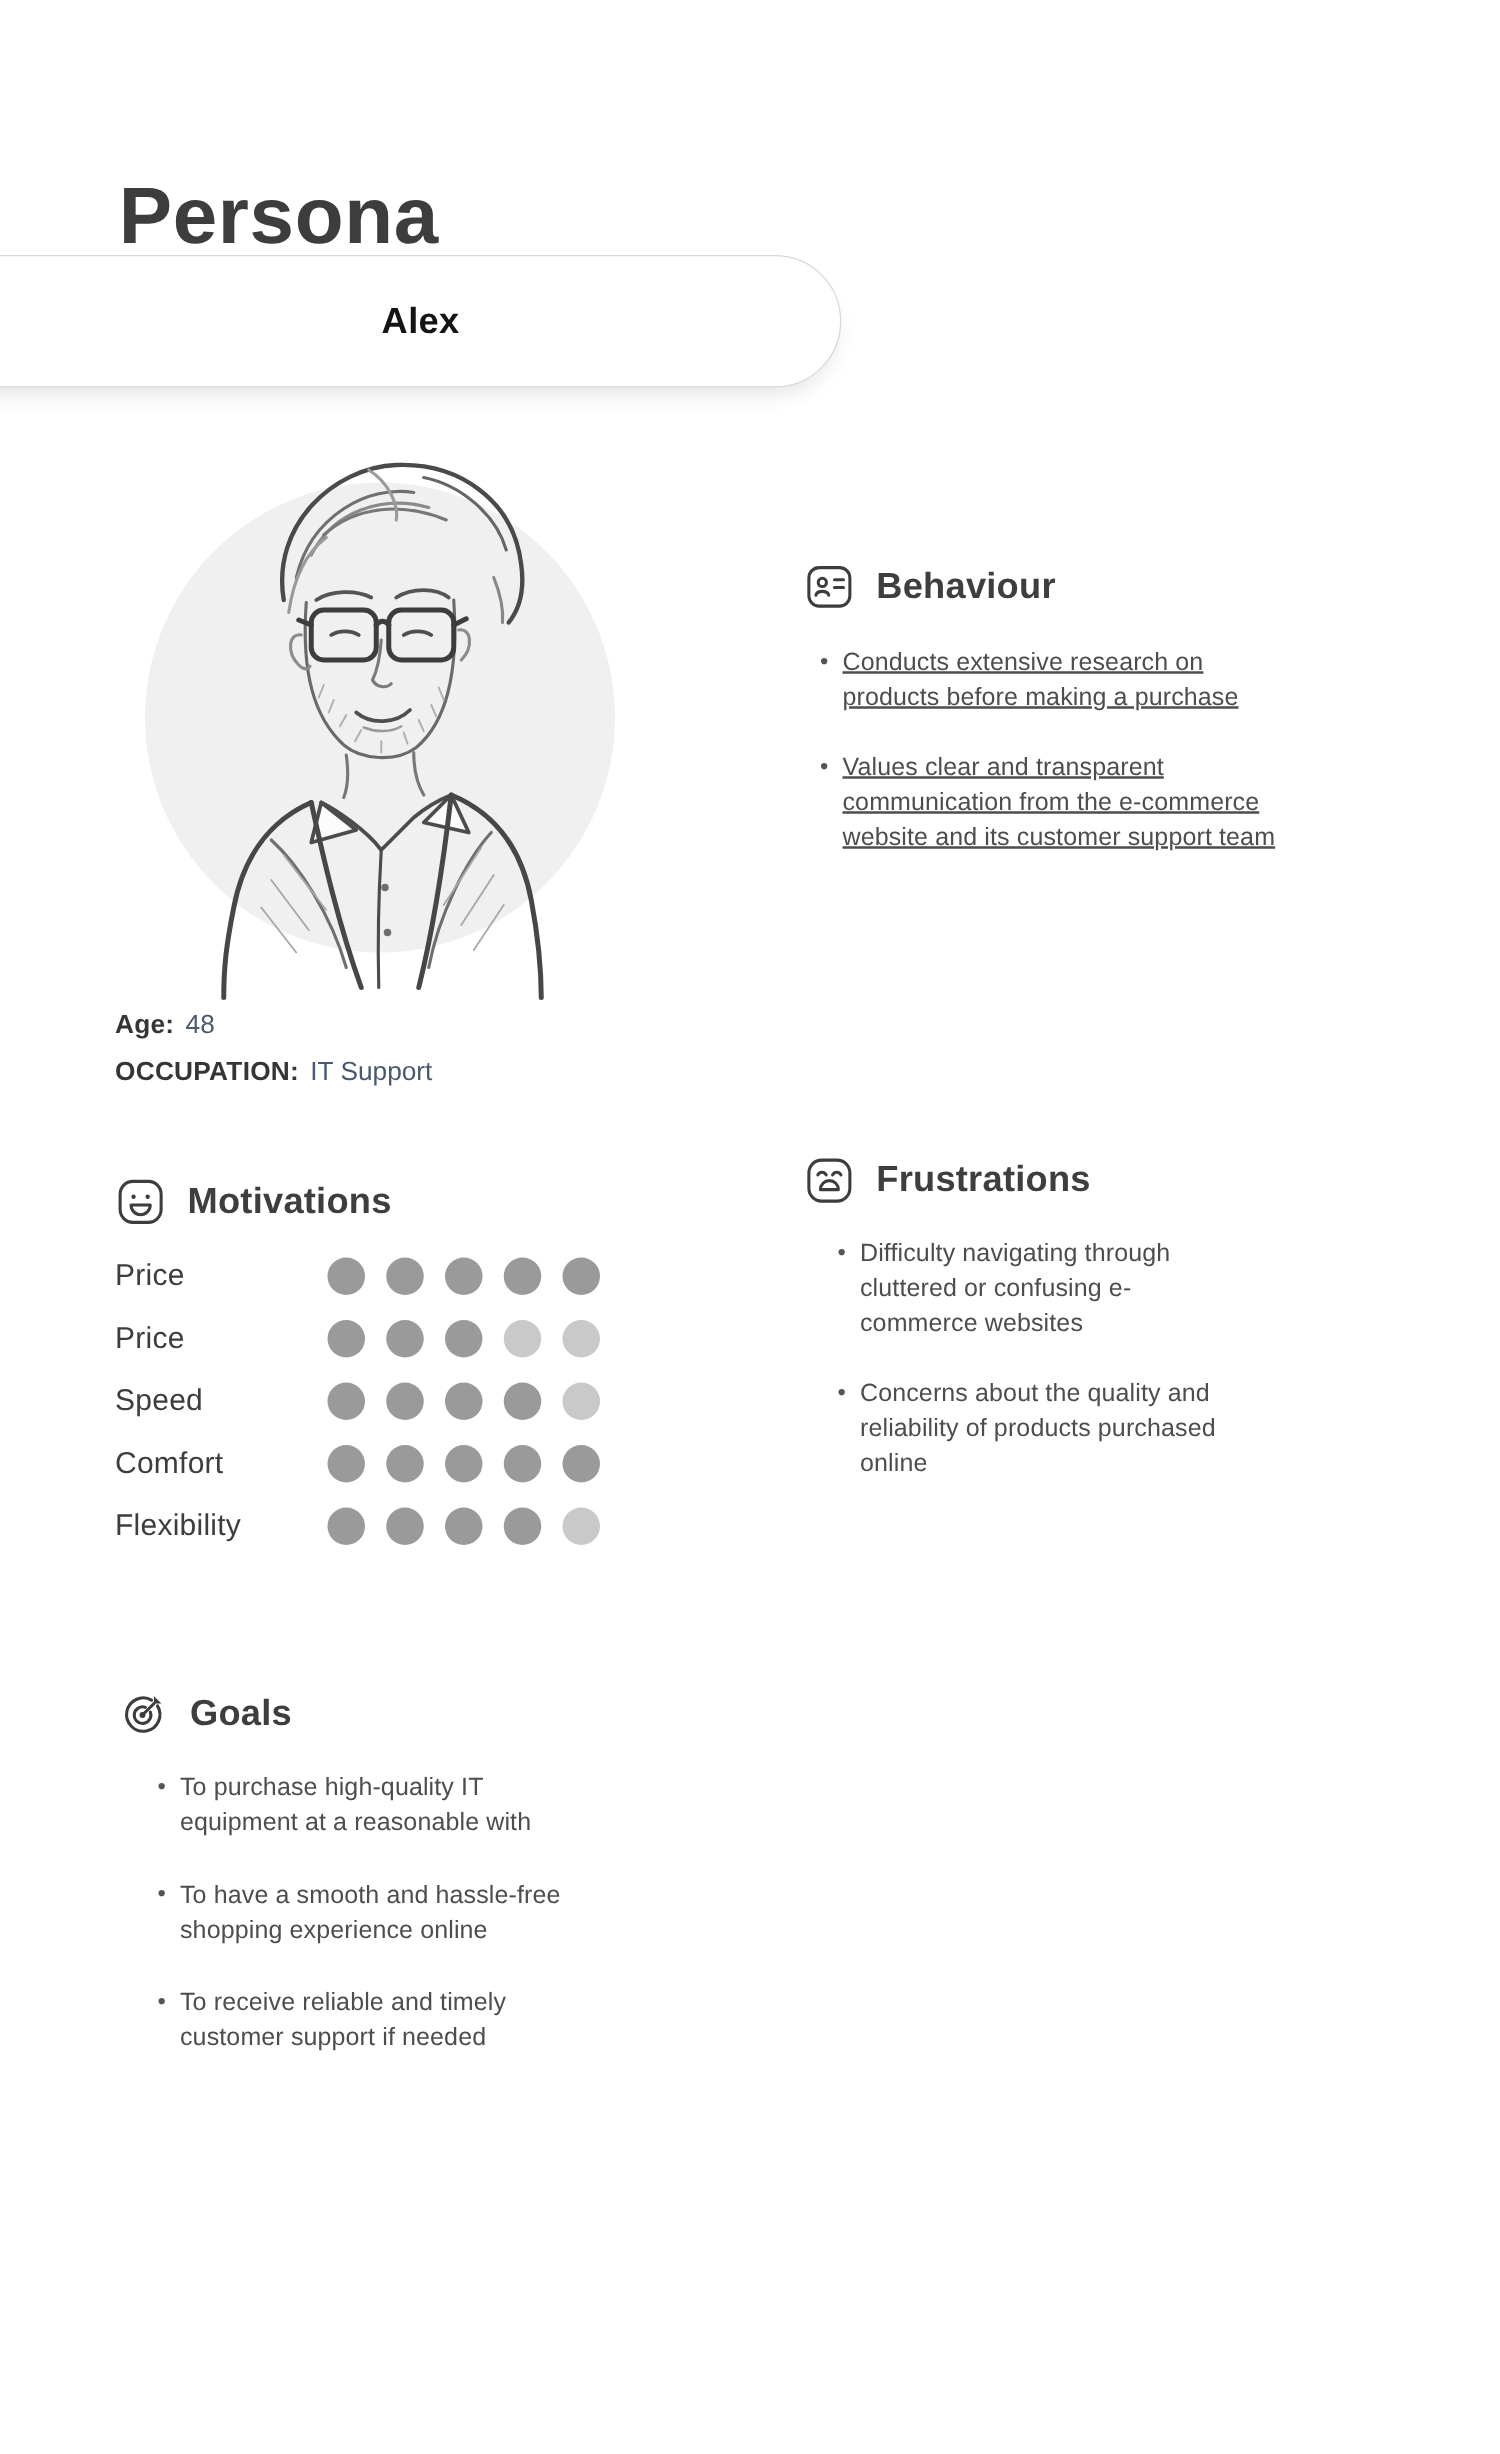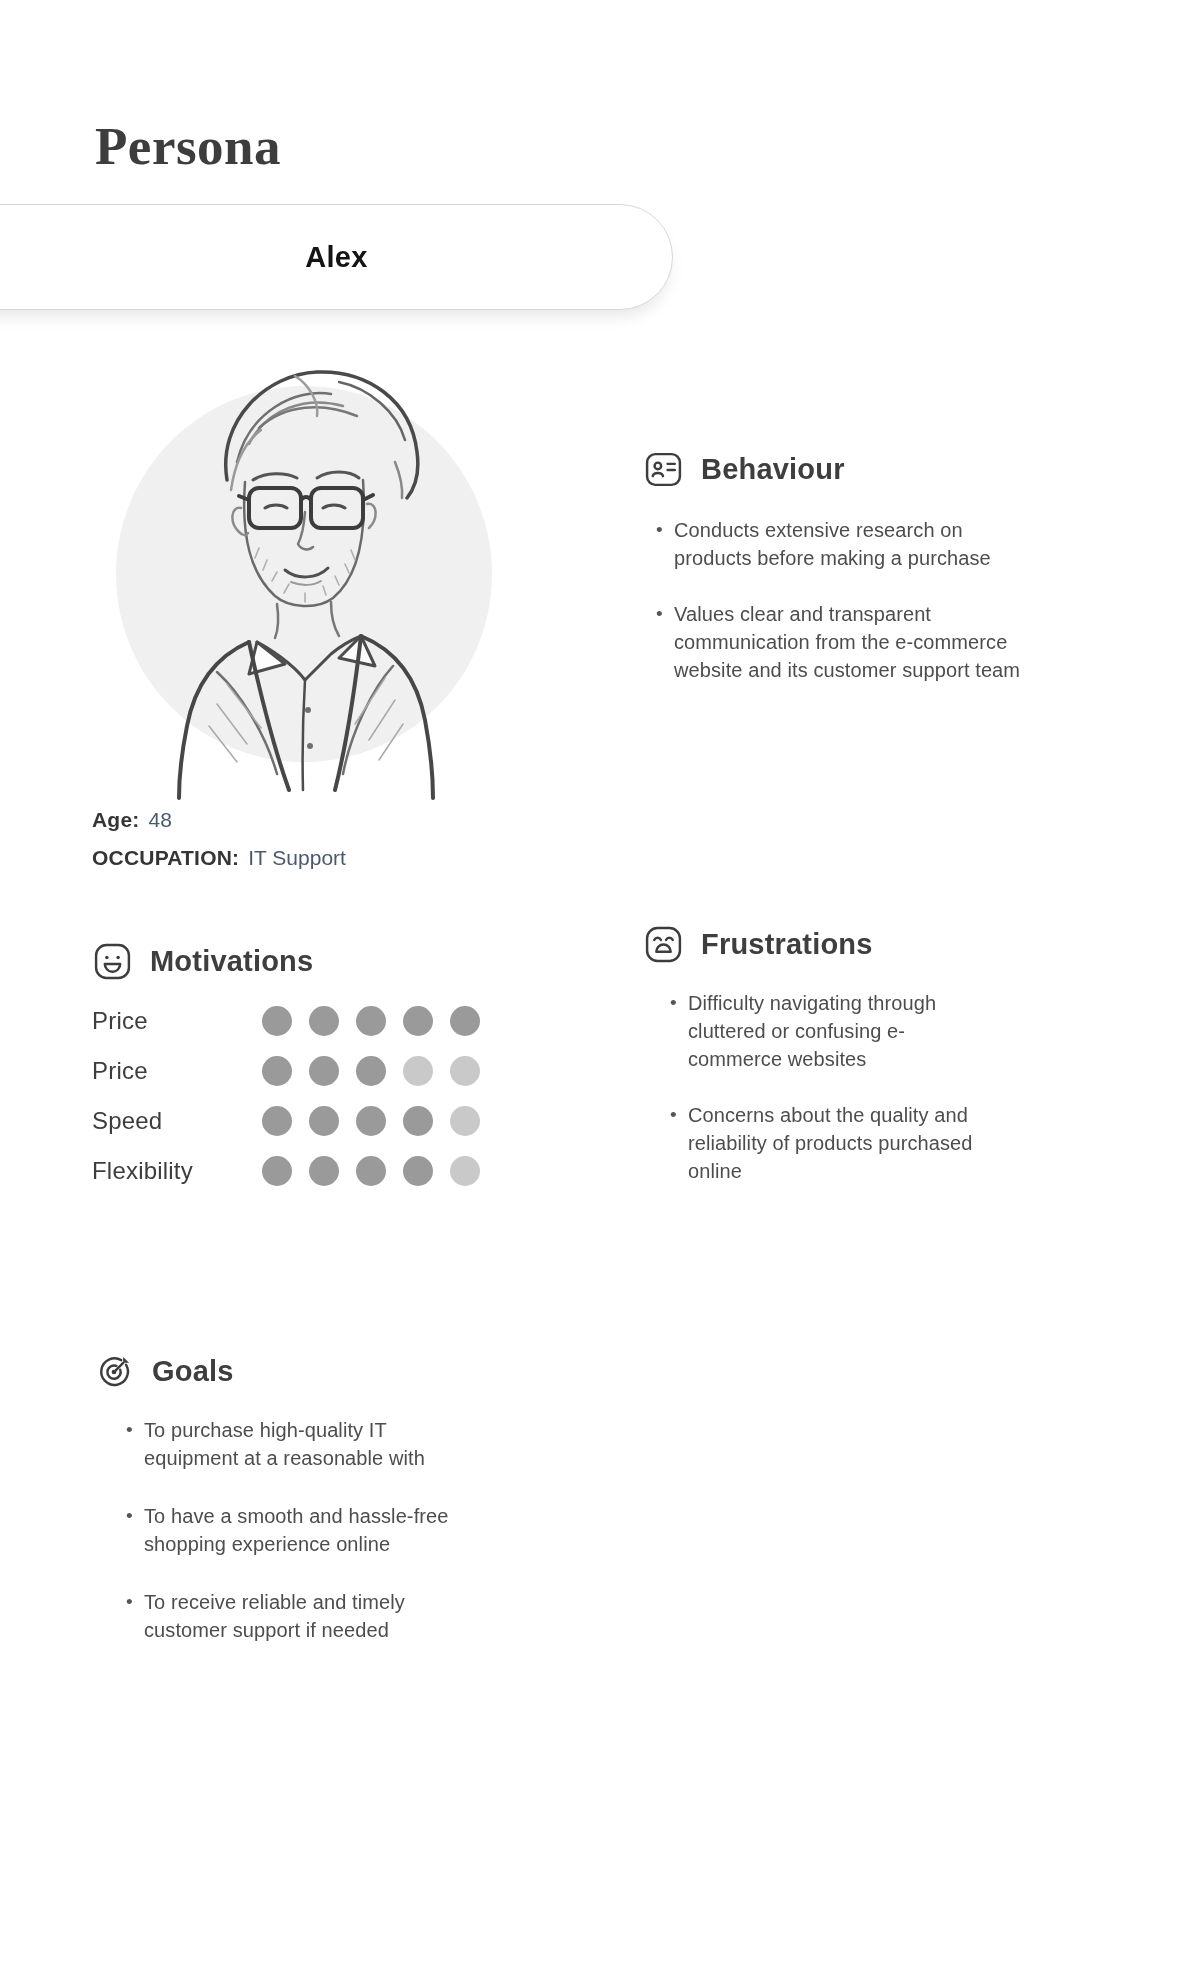--- a/index.html
+++ b/index.html
@@ -5,22 +5,22 @@
   html,body{margin:0;padding:0;background:#ffffff;}
   body{
     position:relative;
     width:1200px;height:1963px;
     font-family:"Liberation Sans","DejaVu Sans",sans-serif;
     color:#3d3d3d;
     overflow:hidden;
   }
   
   .page-title{
-    position:absolute;left:95px;top:80px;
-    font-size:53px;font-weight:700;letter-spacing:.5px;color:#3d3d3d;font-family:Liberation Serif, serif;
+    position:absolute;left:95px;top:92px;
+    font-size:64px;font-weight:700;letter-spacing:.5px;color:#3d3d3d;
   }
   
   .name-pill{
     position:absolute;left:-80px;top:204px;width:753px;height:106px;
     background:#ffffff;border:1px solid #d8d8d8;
     border-radius:0 53px 53px 0;
     box-shadow:0 10px 18px -6px rgba(0,0,0,.12);
     display:flex;align-items:center;justify-content:center;
     padding-left:80px;box-sizing:border-box;
   }
@@ -41,21 +41,21 @@
   .bullet-list{list-style:none;margin:26px 0 0 0;padding:0 0 0 31px;}
   .bullet-item{
     position:relative;font-size:20px;line-height:28px;color:#4d4d4d;
     letter-spacing:.1px;margin-bottom:28px;
   }
   .bullet-item::before{
     content:"\2022";position:absolute;left:-18px;top:0;
     font-size:19px;color:#555555;
   }
   #behaviour{left:643px;top:449px;width:420px;}
-  #behaviour .bullet-item{width:362px;}
+  #behaviour .bullet-item{width:362px;text-decoration:underline;}
   #frustrations{left:643px;top:924px;width:420px;}
   #frustrations .bullet-list{padding-left:45px;margin-top:24px;}
   #frustrations .bullet-item{width:302px;}
   #goals{left:94px;top:1351px;width:420px;}
   #goals .bullet-list{padding-left:50px;margin-top:24px;}
   #goals .bullet-item{width:322px;margin-bottom:30px;}
   
   #motivations{left:92px;top:941px;width:430px;}
   .motivation-rows{margin-top:14px;}
   .motivation-row{display:flex;align-items:center;height:50px;}
@@ -216,20 +216,30 @@
         <span class="motivation-label">Speed</span>
         <span class="dots">
           <span class="dot dot-filled"></span>
           <span class="dot dot-filled"></span>
           <span class="dot dot-filled"></span>
           <span class="dot dot-filled"></span>
           <span class="dot dot-empty"></span>
         </span>
       </div>
       <div class="motivation-row">
+        <span class="motivation-label">Comfort</span>
+        <span class="dots">
+          <span class="dot dot-filled"></span>
+          <span class="dot dot-filled"></span>
+          <span class="dot dot-filled"></span>
+          <span class="dot dot-filled"></span>
+          <span class="dot dot-filled"></span>
+        </span>
+      </div>
+      <div class="motivation-row">
         <span class="motivation-label">Flexibility</span>
         <span class="dots">
           <span class="dot dot-filled"></span>
           <span class="dot dot-filled"></span>
           <span class="dot dot-filled"></span>
           <span class="dot dot-filled"></span>
           <span class="dot dot-empty"></span>
         </span>
       </div>
     </div>

